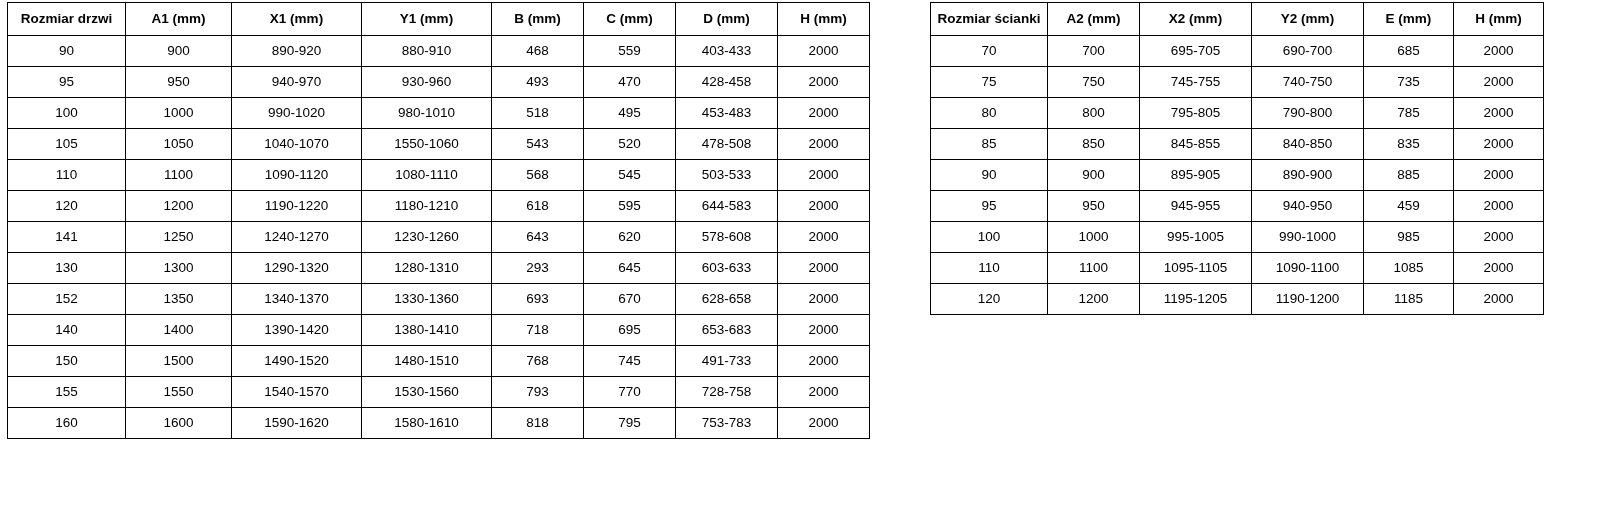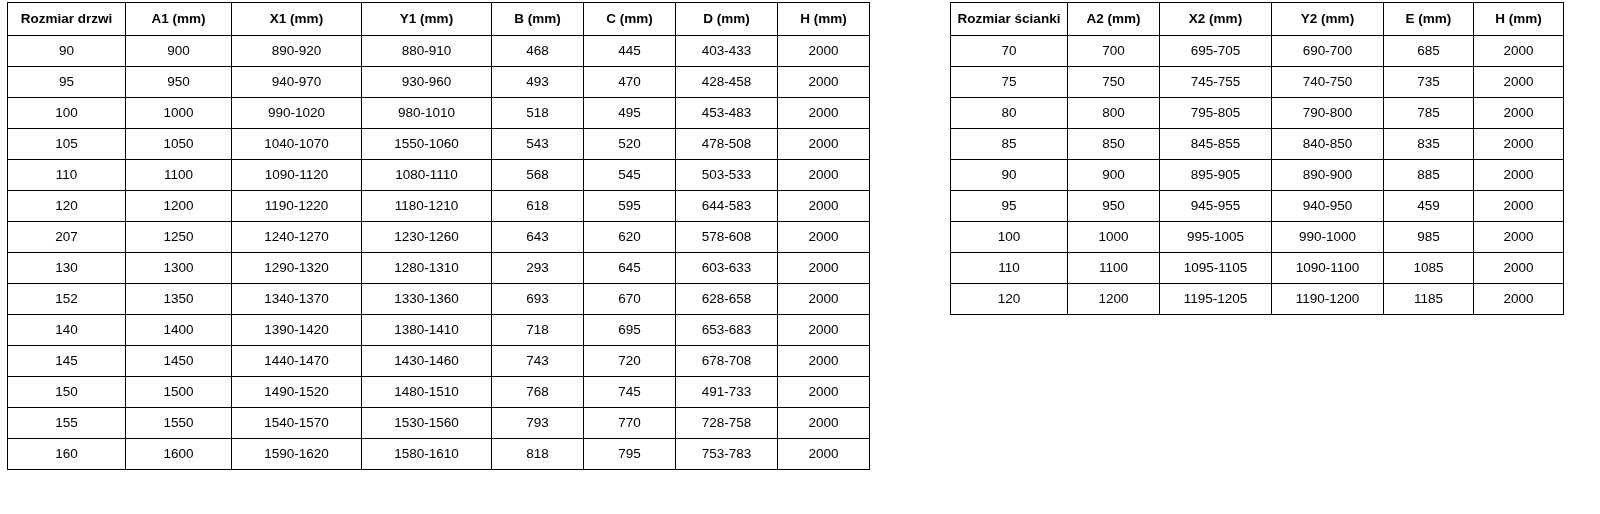--- a/index.html
+++ b/index.html
@@ -59,21 +59,20 @@
   #doors-table col.c7 { width: 92px; }
 
   
   #walls-table-wrap {
     position: absolute;
     left: 930px;
     top: 2px;
   }
   #walls-table {
     width: 511px;
-    margin-left: 20px;
   }
   #walls-table col.c0 { width: 117px; }
   #walls-table col.c1 { width: 92px; }
   #walls-table col.c2 { width: 112px; }
   #walls-table col.c3 { width: 112px; }
   #walls-table col.c4 { width: 90px; }
   #walls-table col.c5 { width: 90px; }
 </style>
 </head>
 <body>
@@ -104,21 +103,21 @@
             <th>H (mm)</th>
           </tr>
       </thead>
       <tbody id="doors-body">
           <tr>
             <td>90</td>
             <td>900</td>
             <td>890-920</td>
             <td>880-910</td>
             <td>468</td>
-            <td>445</td>
+            <td>559</td>
             <td>403-433</td>
             <td>2000</td>
           </tr>
           <tr>
             <td>95</td>
             <td>950</td>
             <td>940-970</td>
             <td>930-960</td>
             <td>493</td>
             <td>470</td>
@@ -159,21 +158,21 @@
             <td>120</td>
             <td>1200</td>
             <td>1190-1220</td>
             <td>1180-1210</td>
             <td>618</td>
             <td>595</td>
             <td>644-583</td>
             <td>2000</td>
           </tr>
           <tr>
-            <td>207</td>
+            <td>141</td>
             <td>1250</td>
             <td>1240-1270</td>
             <td>1230-1260</td>
             <td>643</td>
             <td>620</td>
             <td>578-608</td>
             <td>2000</td>
           </tr>
           <tr>
             <td>130</td>
@@ -196,30 +195,20 @@
             <td>2000</td>
           </tr>
           <tr>
             <td>140</td>
             <td>1400</td>
             <td>1390-1420</td>
             <td>1380-1410</td>
             <td>718</td>
             <td>695</td>
             <td>653-683</td>
-            <td>2000</td>
-          </tr>
-          <tr>
-            <td>145</td>
-            <td>1450</td>
-            <td>1440-1470</td>
-            <td>1430-1460</td>
-            <td>743</td>
-            <td>720</td>
-            <td>678-708</td>
             <td>2000</td>
           </tr>
           <tr>
             <td>150</td>
             <td>1500</td>
             <td>1490-1520</td>
             <td>1480-1510</td>
             <td>768</td>
             <td>745</td>
             <td>491-733</td>

